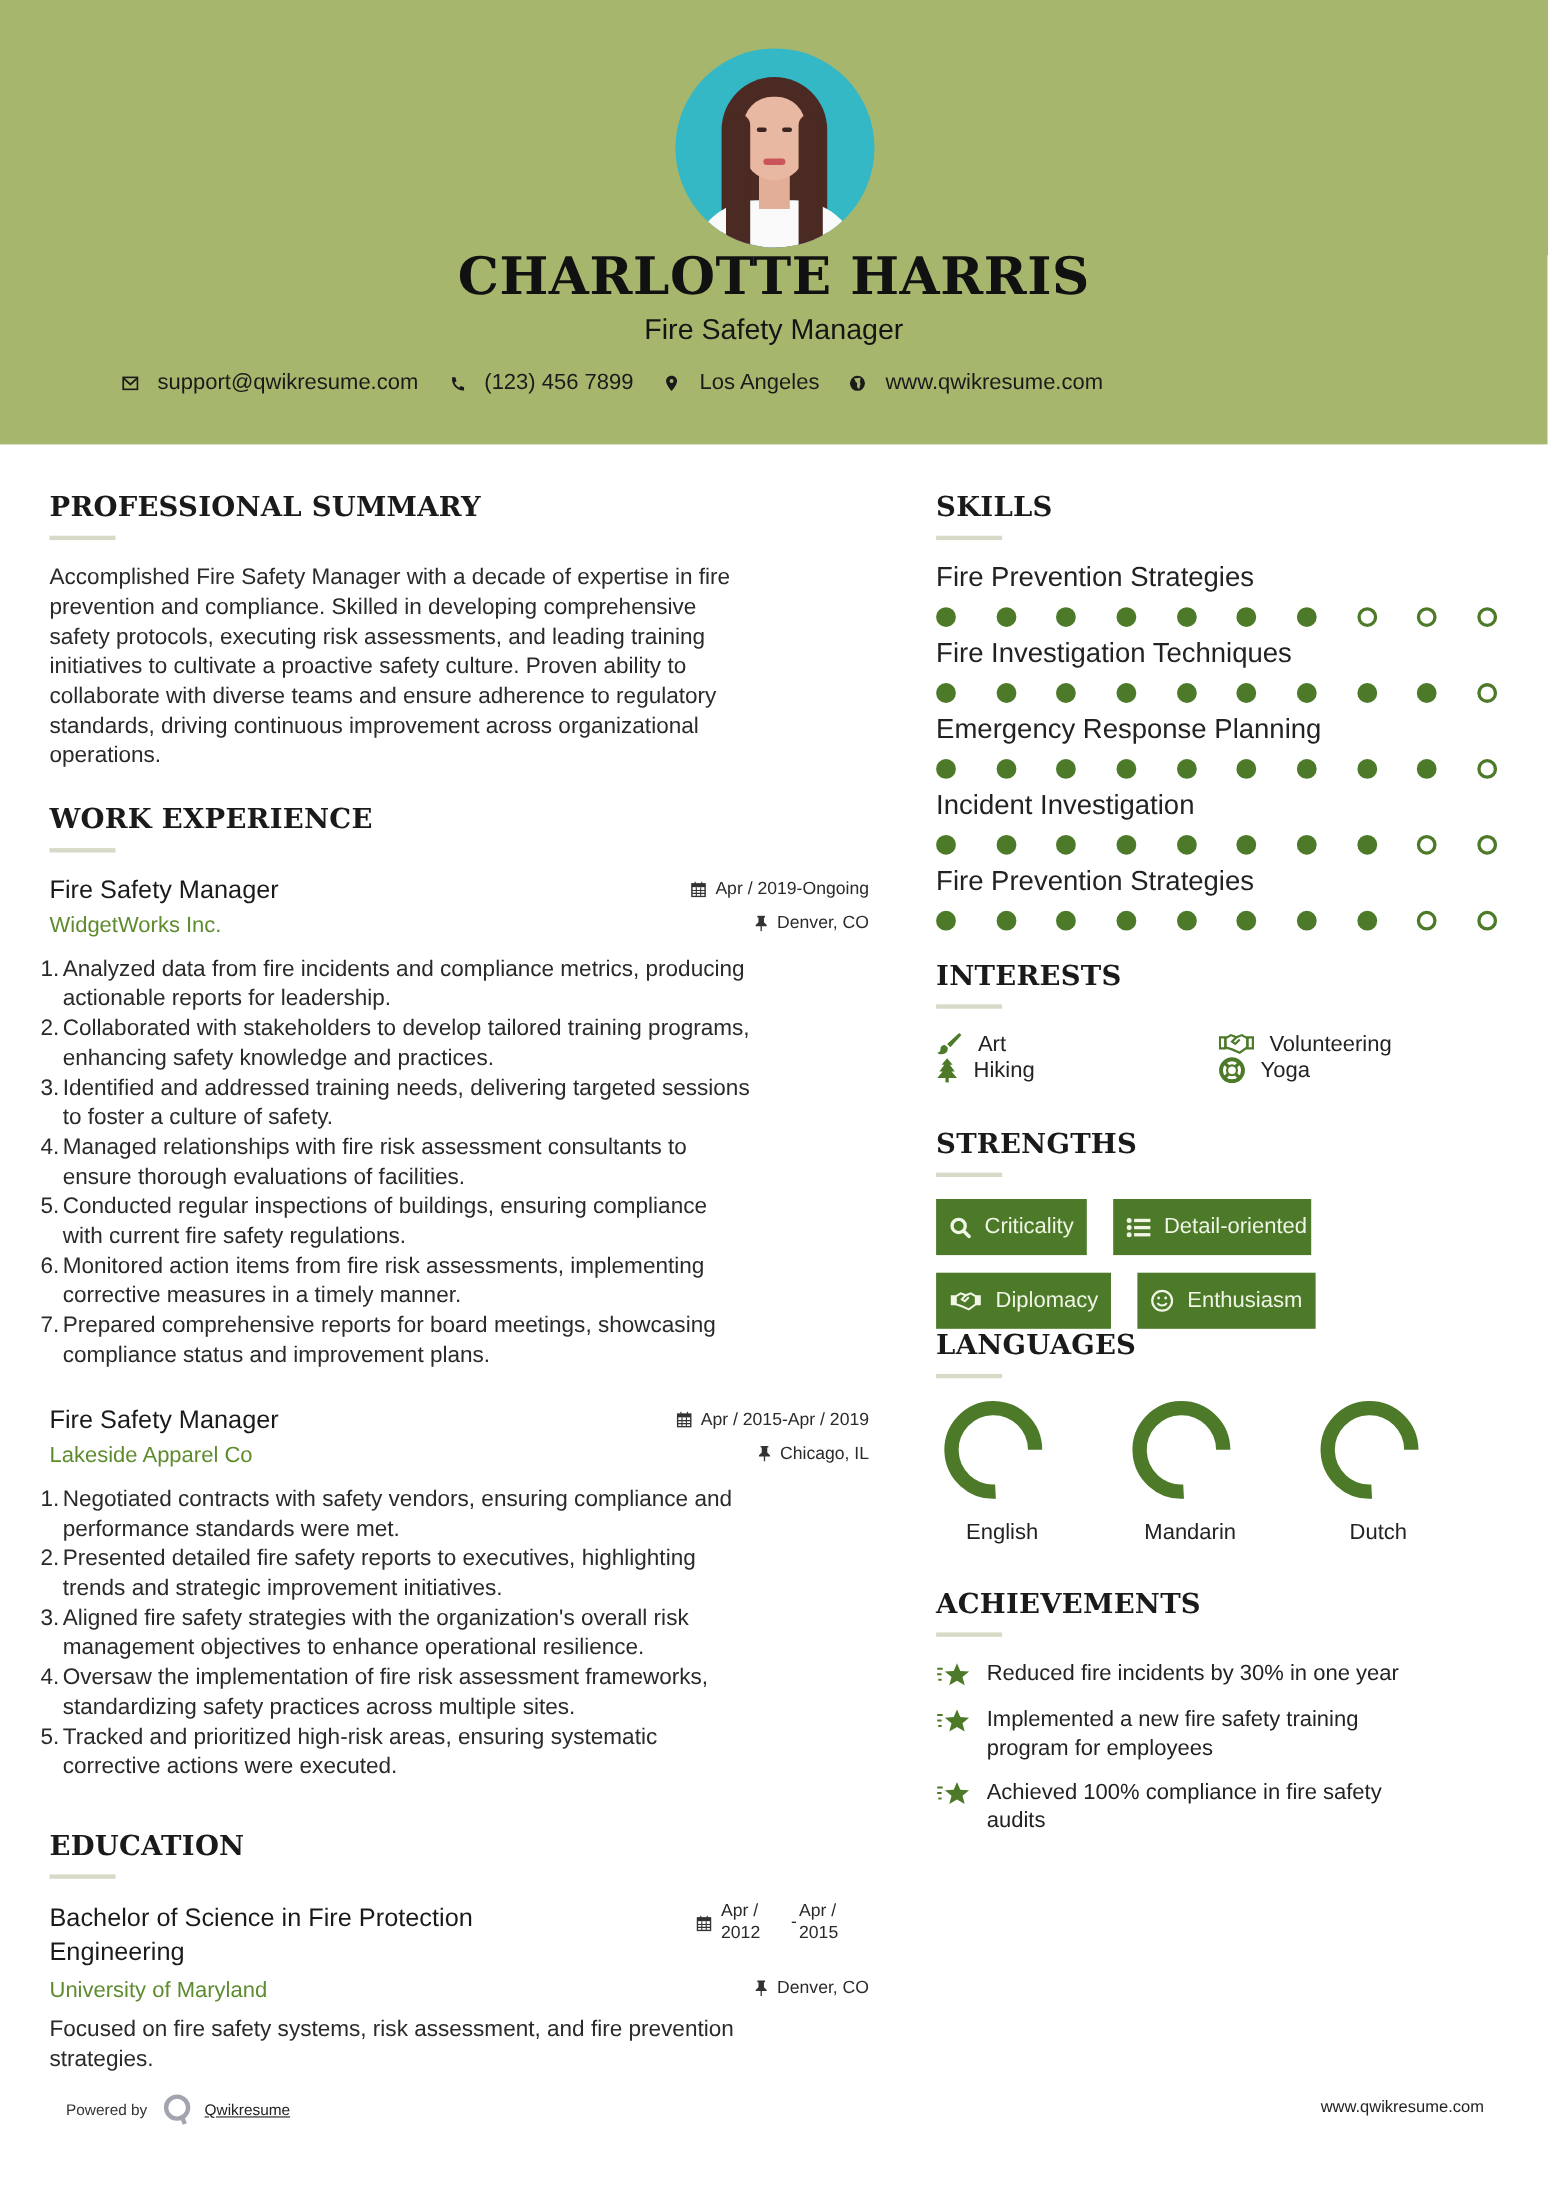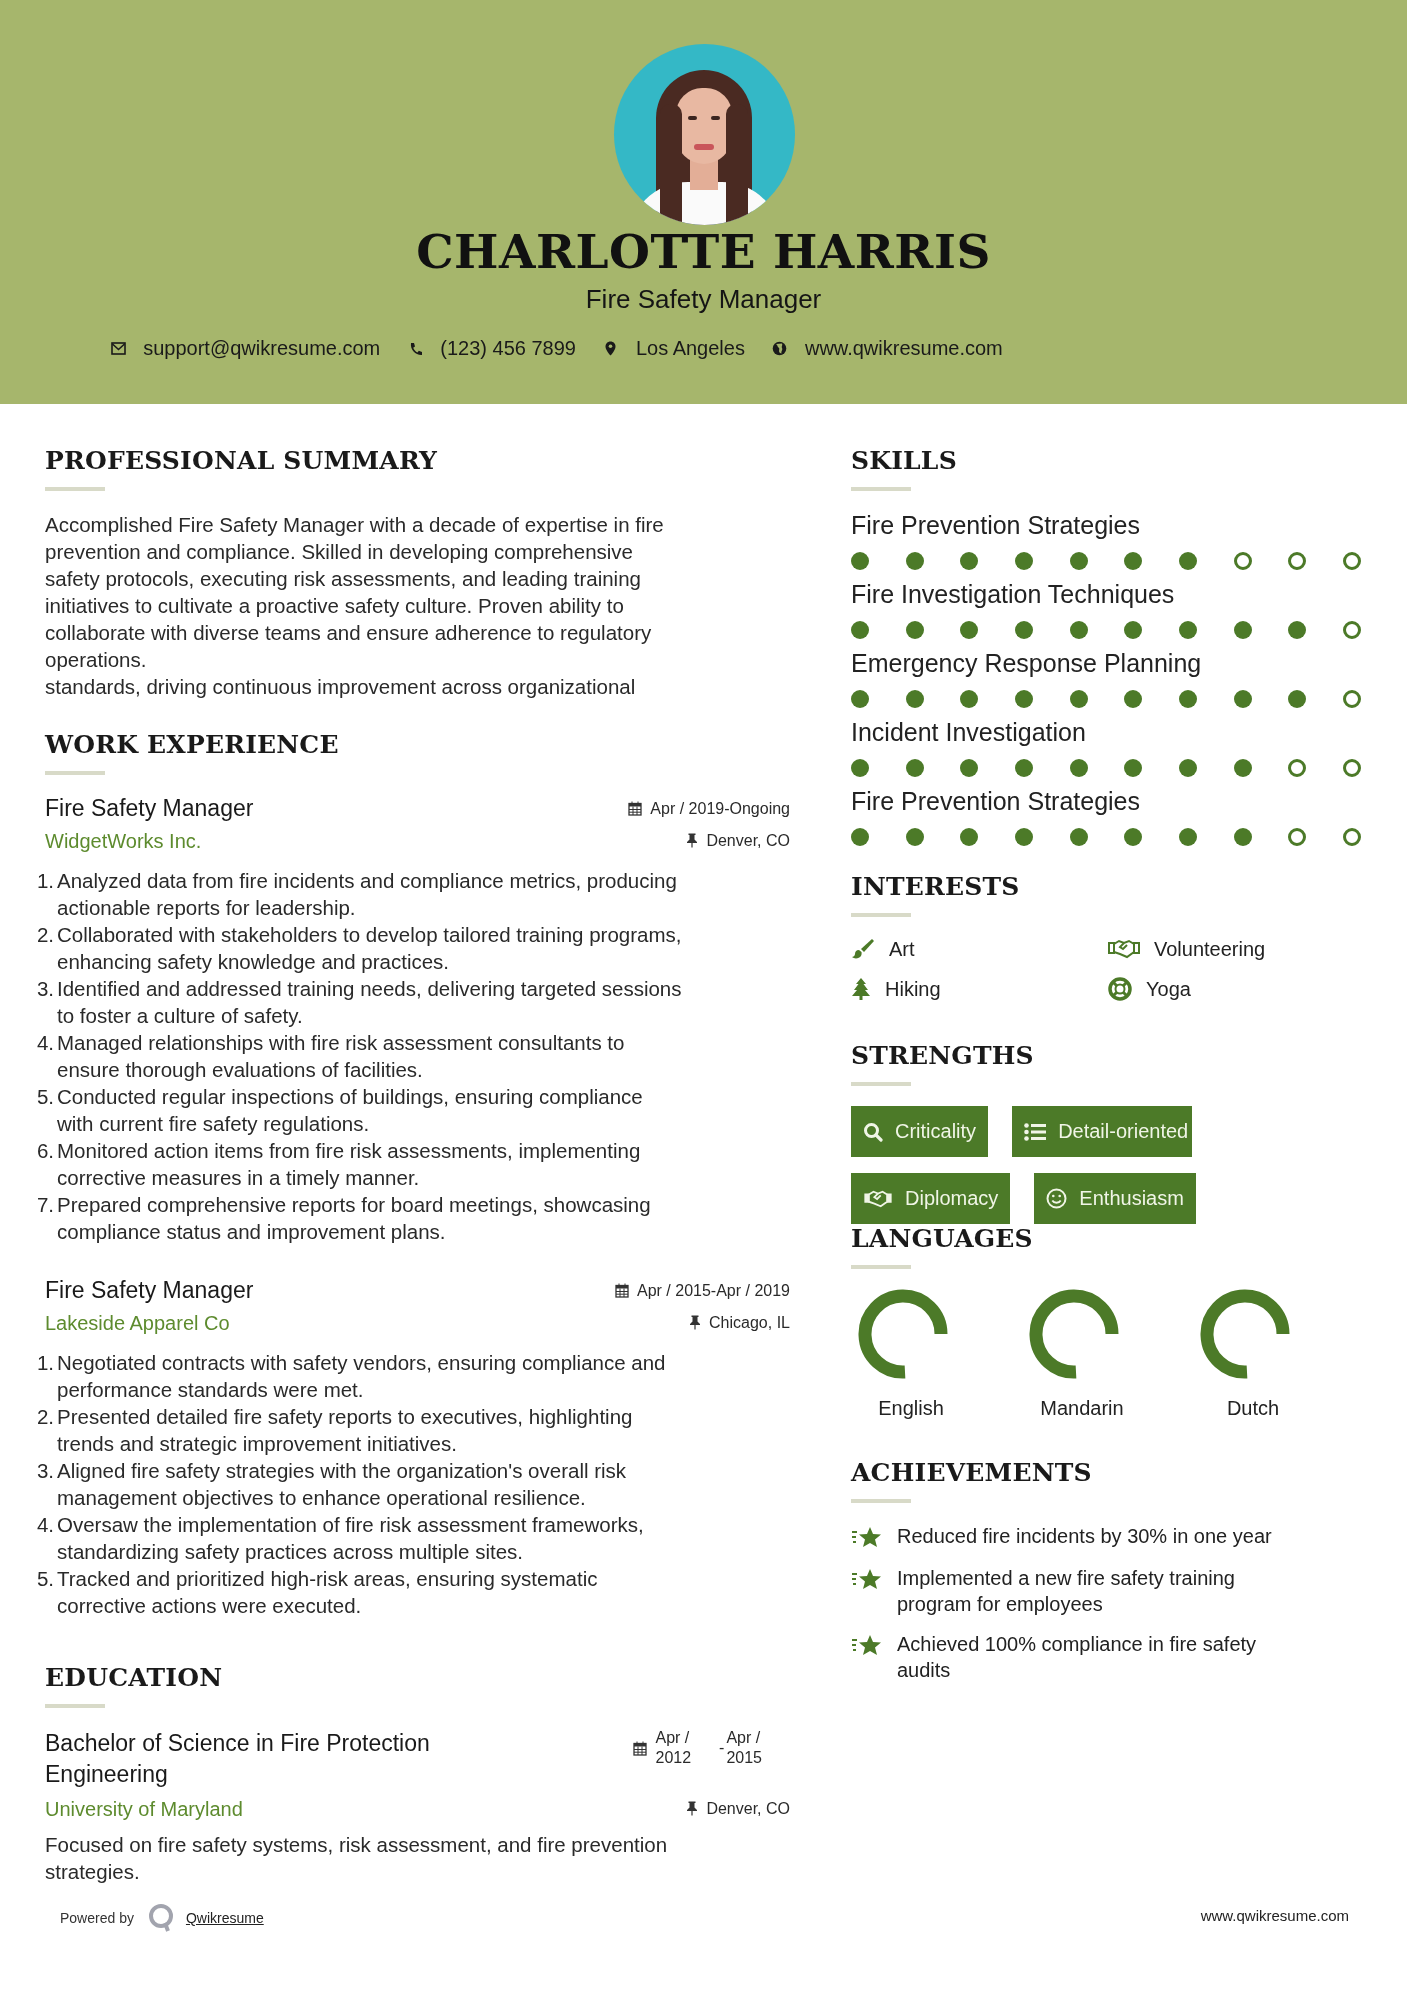--- a/index.html
+++ b/index.html
@@ -40,21 +40,21 @@
   .bullets { margin-top: 14px; font-size: 20.5px; line-height: 27px; color: #2a2a2a; }
   .bullets li { display: flex; }
   .bullets .num { width: 18px; flex: none; text-align: right; margin-right: 3px; margin-left: -9px; }
 
   .skill { margin-bottom: 10px; }
   .skill-label { font-size: 25px; color: #222; }
   .dots { display: flex; gap: 0; margin-top: 12px; width: 510px; justify-content: space-between; }
   .dot { width: 18px; height: 18px; border-radius: 50%; background: #4c7a28; }
   .dot.empty { background: #fff; border: 3px solid #4c7a28; }
 
-  .interests { display: grid; grid-template-columns: 257px 240px; row-gap: 16px; }
+  .interests { display: grid; grid-template-columns: 257px 240px; }
   .interest { display: flex; align-items: center; font-size: 20px; color: #222; }
   .interest svg { margin-right: 14px; }
 
   .tags { display: flex; flex-wrap: wrap; gap: 16px 24px; width: 500px; }
   .tag { background: #4c7a28; color: #f0f5e6; font-size: 20px; height: 51px; padding: 0 12px; display: flex; align-items: center; }
   .tag svg { margin-right: 12px; }
 
   .langs { display: flex; gap: 0; }
   .lang { width: 171px; text-align: left; }
   .lang .ring { margin-left: 7px; }
@@ -126,22 +126,22 @@
 <div class="col-left">
   <section>
     <div class="sec-title" style="margin-top:6px">PROFESSIONAL SUMMARY</div>
     <div class="sec-rule"></div>
     <div class="summary">
       <div>Accomplished Fire Safety Manager with a decade of expertise in fire</div>
       <div>prevention and compliance. Skilled in developing comprehensive</div>
       <div>safety protocols, executing risk assessments, and leading training</div>
       <div>initiatives to cultivate a proactive safety culture. Proven ability to</div>
       <div>collaborate with diverse teams and ensure adherence to regulatory</div>
+      <div>standards, driving continuous improvement across organizational</div>
       <div>operations.</div>
-      <div>standards, driving continuous improvement across organizational</div>
     </div>
   </section>
 
   <section style="margin-top:30px">
     <div class="sec-title">WORK EXPERIENCE</div>
     <div class="sec-rule"></div>
 
     <div class="job">
       <div class="job-row">
         <div class="job-title">Fire Safety Manager</div>

